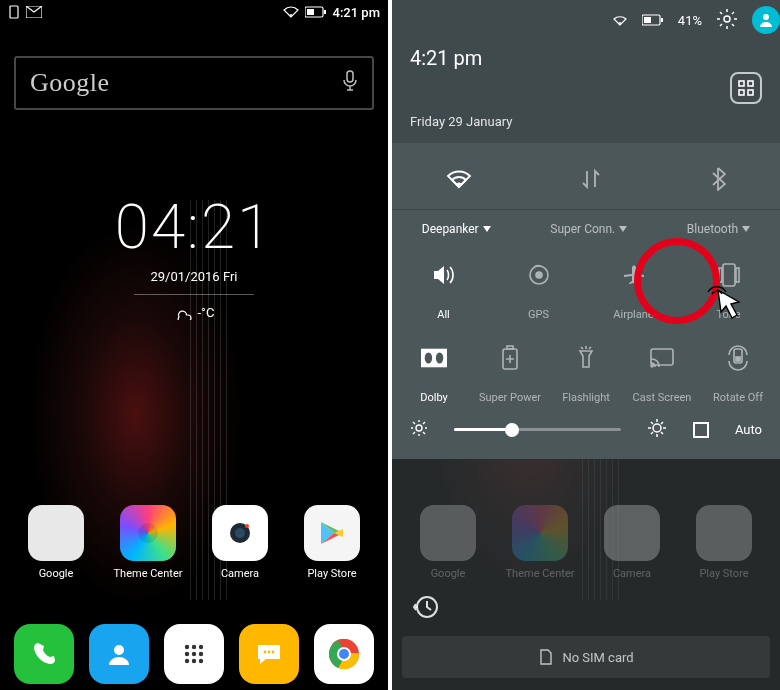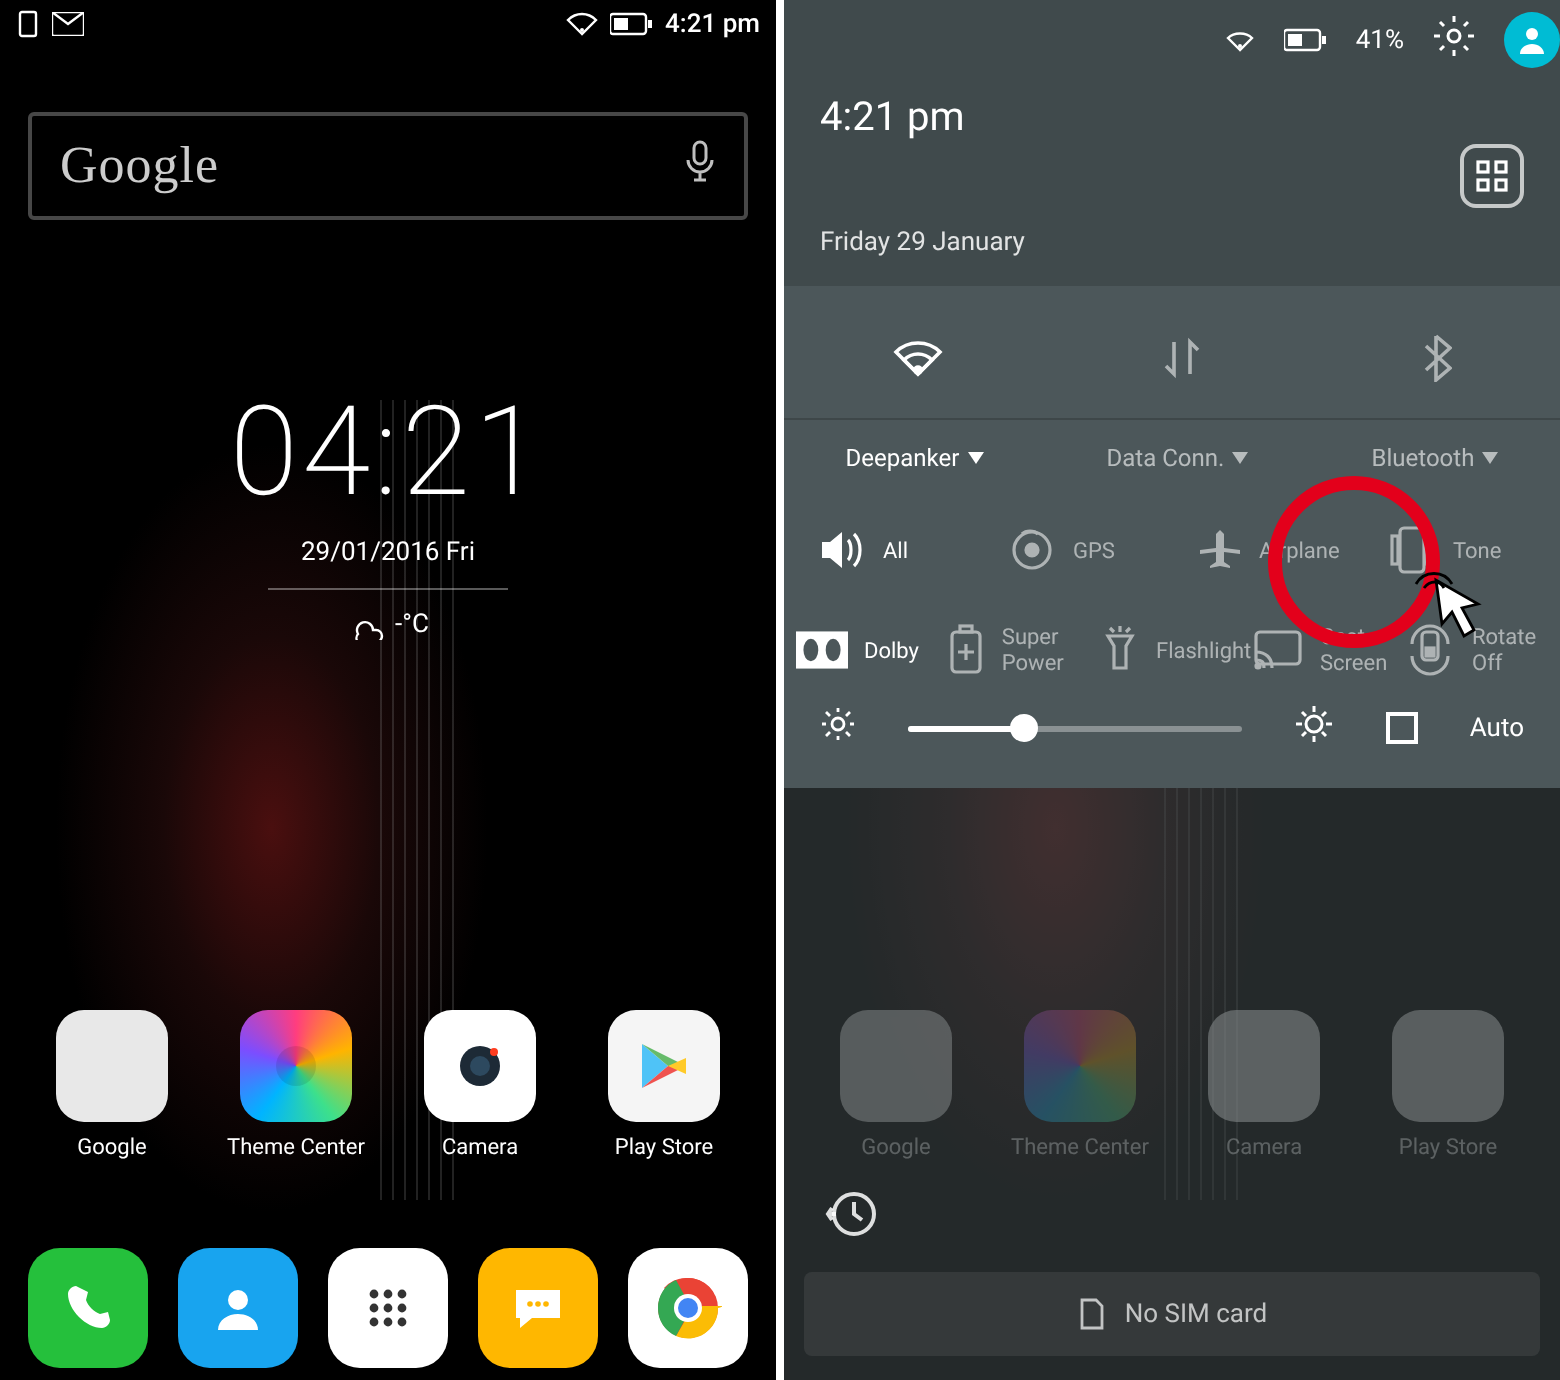--- a/index.html
+++ b/index.html
@@ -94,21 +94,21 @@
   }
   .panel-head { padding:6px 18px 14px; display:flex; justify-content:space-between; align-items:center;}
   .panel-time { font-size:20px; font-weight:400; }
   .panel-date { font-size:13px; color:rgba(255,255,255,.85);margin-top:44px; }
   .sq-icon{width:32px;height:32px;border:2px solid rgba(255,255,255,.7);border-radius:8px;display:flex;align-items:center;justify-content:center;}
 
   .panel-body { background:#4c575a; padding:14px 0 18px; }
   .qrow { display:flex; justify-content:space-around; align-items:center; }
   .q3 { height:48px; }
   .qdrop { font-size:12px; color:#fff; display:flex; align-items:center; gap:4px; }
-  .qcell { width:72px; display:flex; flex-direction:row; align-items:center; gap:8px; font-size:11px; color:#fff; }
+  .qcell { width:72px; display:flex; flex-direction:column; align-items:center; gap:20px; font-size:11px; color:#fff;text-align:right; }
   .qcell .qicon { width:26px;height:26px; display:flex;align-items:center;justify-content:center; }
   .qdim { color:rgba(255,255,255,.55); }
   .qdim .qicon svg { opacity:.55; }
 
   .sep { height:1px; background:rgba(0,0,0,.18); margin:4px 0; }
 
   
   .ring {
     position:absolute; width:86px;height:86px;
     border:7px solid #e3001b; border-radius:50%;
@@ -386,21 +386,21 @@
       </div>
       <div class="sep"></div>
       <div class="qrow" style="padding:8px 0 12px">
         <div class="qdrop">
             <span>Deepanker</span>
             <svg width="8" height="6" viewBox="0 0 8 6" fill="#fff">
               <path d="M0 0h8L4 6z"></path>
             </svg>
           </div>
         <div class="qdrop" style="opacity:.6">
-            <span>Data Conn.</span>
+            <span>Super Conn.</span>
             <svg width="8" height="6" viewBox="0 0 8 6" fill="#fff">
               <path d="M0 0h8L4 6z"></path>
             </svg>
           </div>
         <div class="qdrop" style="opacity:.6">
             <span>Bluetooth</span>
             <svg width="8" height="6" viewBox="0 0 8 6" fill="#fff">
               <path d="M0 0h8L4 6z"></path>
             </svg>
           </div>

